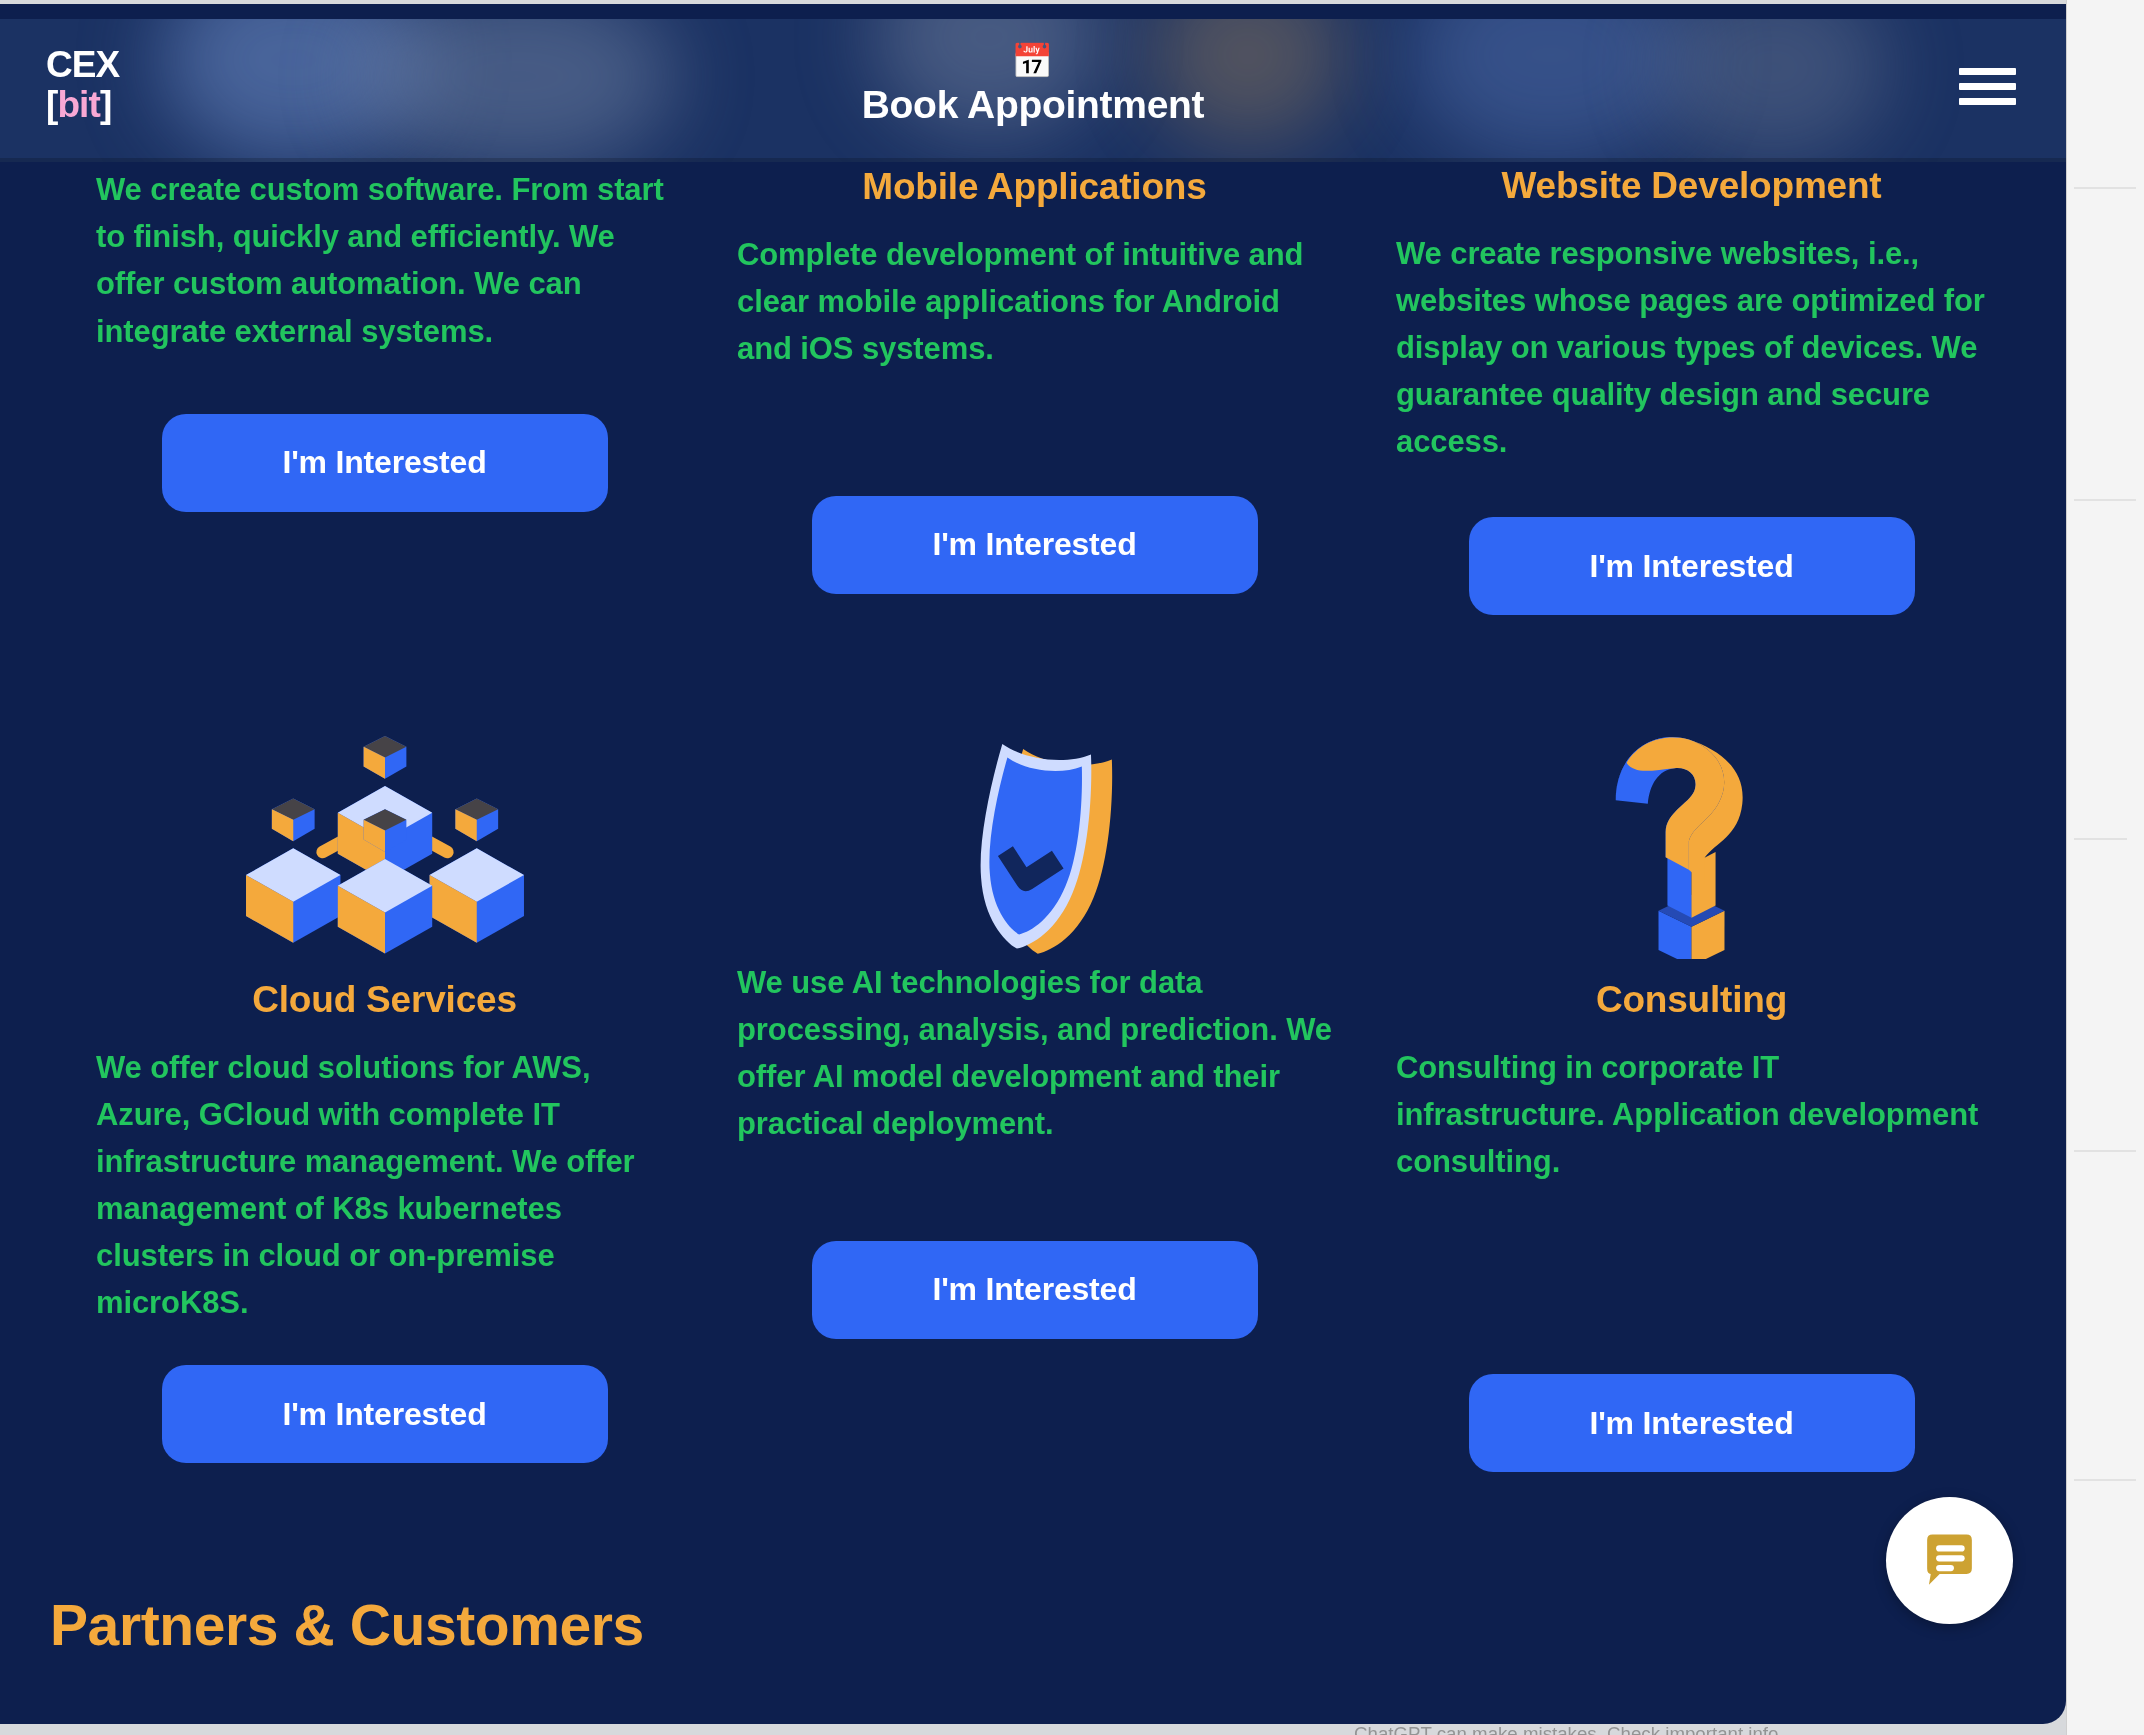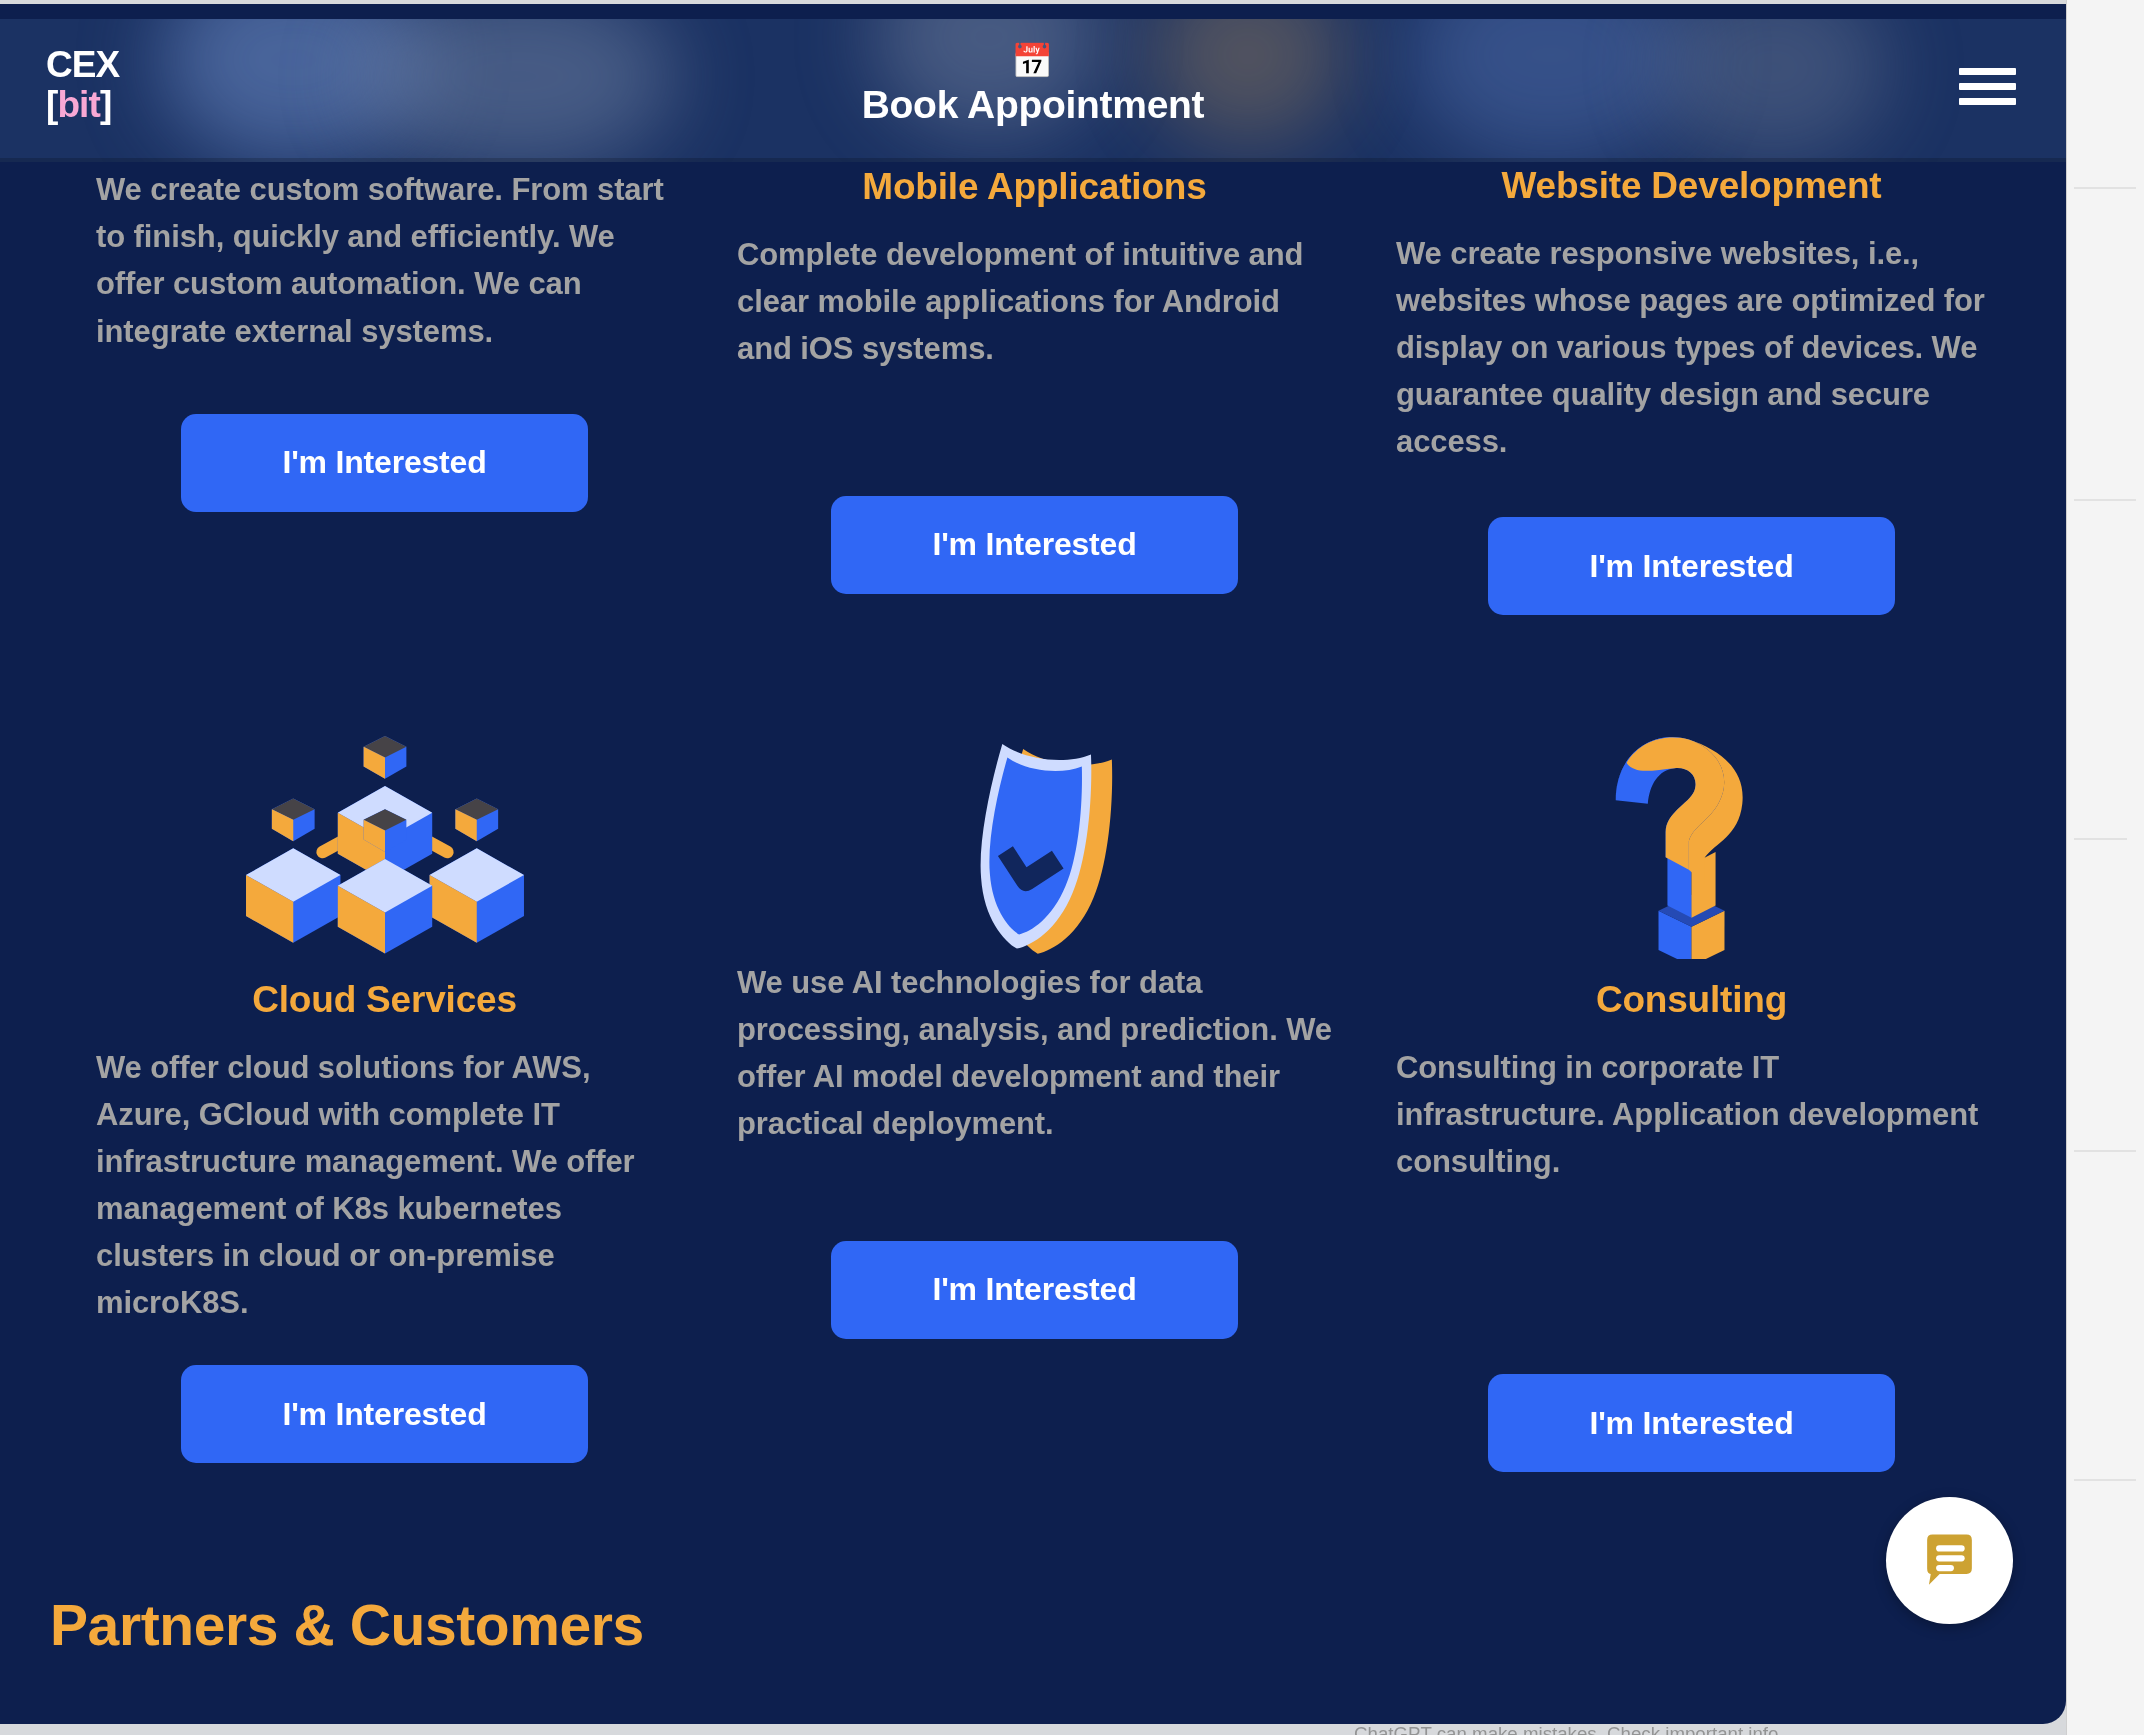--- a/index.html
+++ b/index.html
@@ -187,35 +187,35 @@
     font-weight: 700;
     color: #f4a93c;
     text-align: center;
     letter-spacing: -0.2px;
     margin-bottom: 23px;
   }
   .card-body {
     font-size: 31px;
     line-height: 1.52;
     font-weight: 700;
-    color: #a3a3a3;
+    color: #22c55e;
     letter-spacing: -0.1px;
   }
   .btn-wrap {
     margin-top: 39px;
     display: flex;
     justify-content: center;
   }
   .btn {
     display: inline-flex;
     align-items: center;
     justify-content: center;
-    width: 407px;
+    width: 446px;
     height: 98px;
-    border-radius: 15px;
+    border-radius: 24px;
     background: #3067f5;
     color: #ffffff;
     font-size: 32px;
     font-weight: 700;
     border: none;
     cursor: pointer;
     font-family: "Liberation Sans", sans-serif;
     letter-spacing: -0.2px;
   }
 

